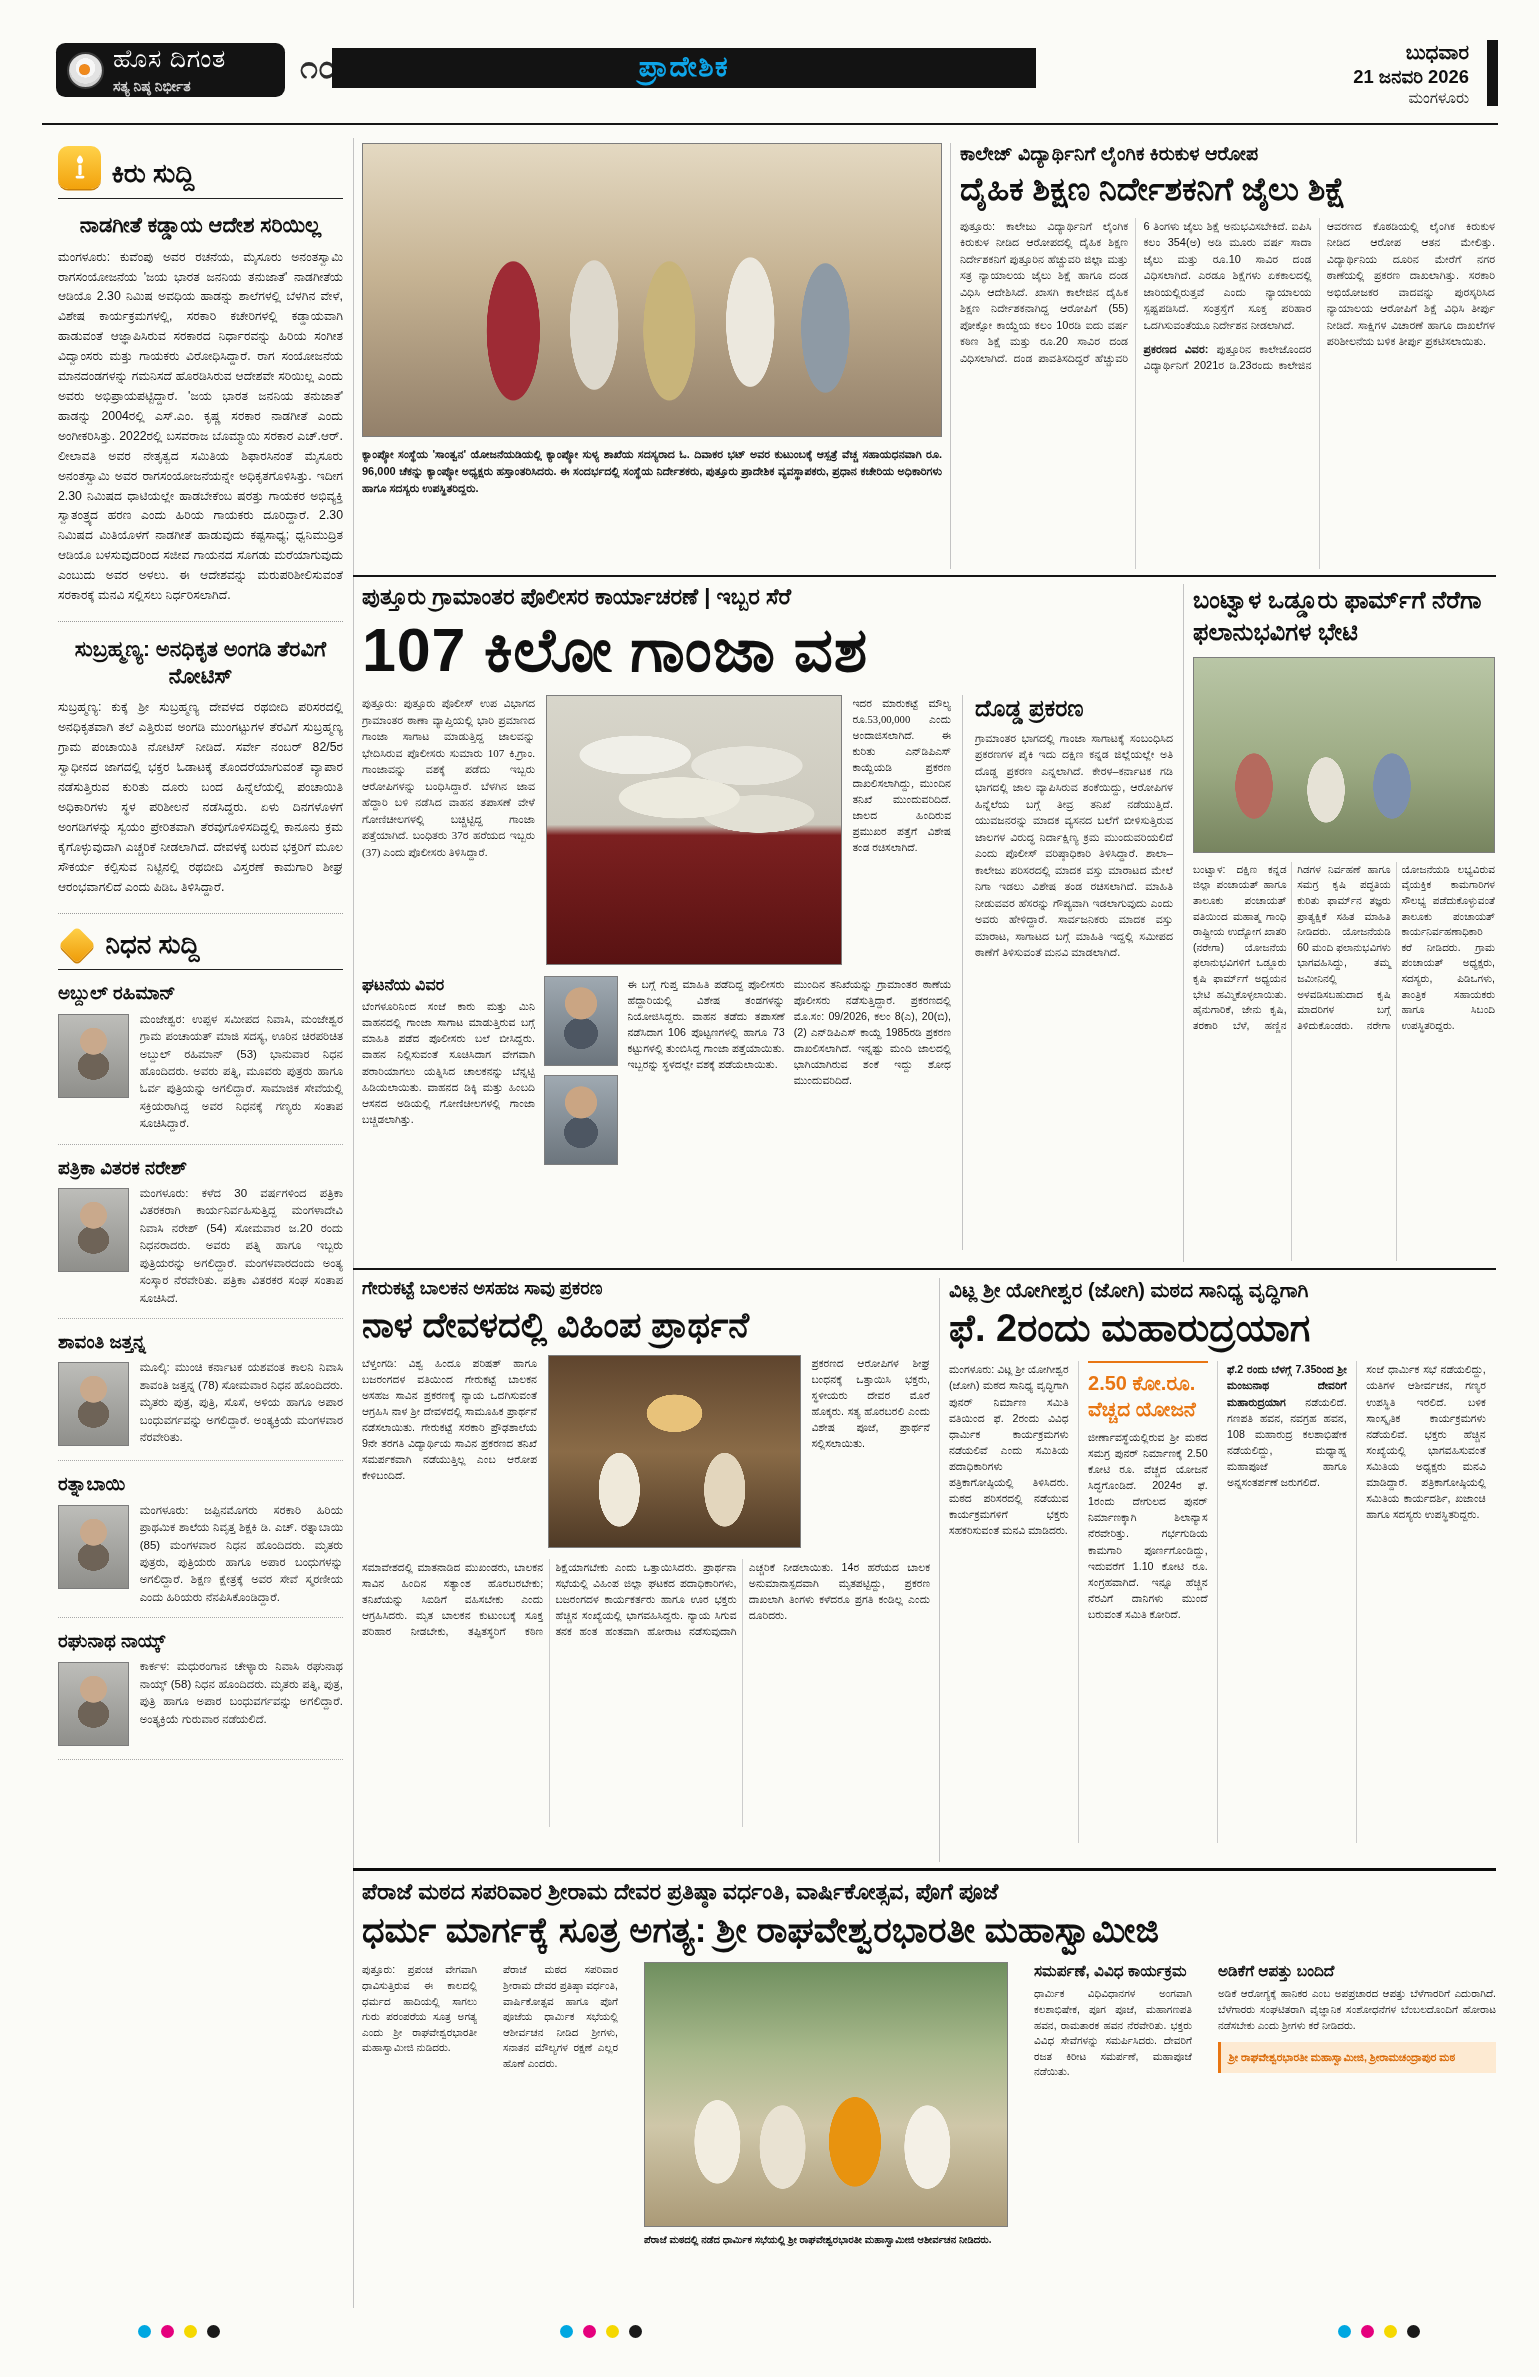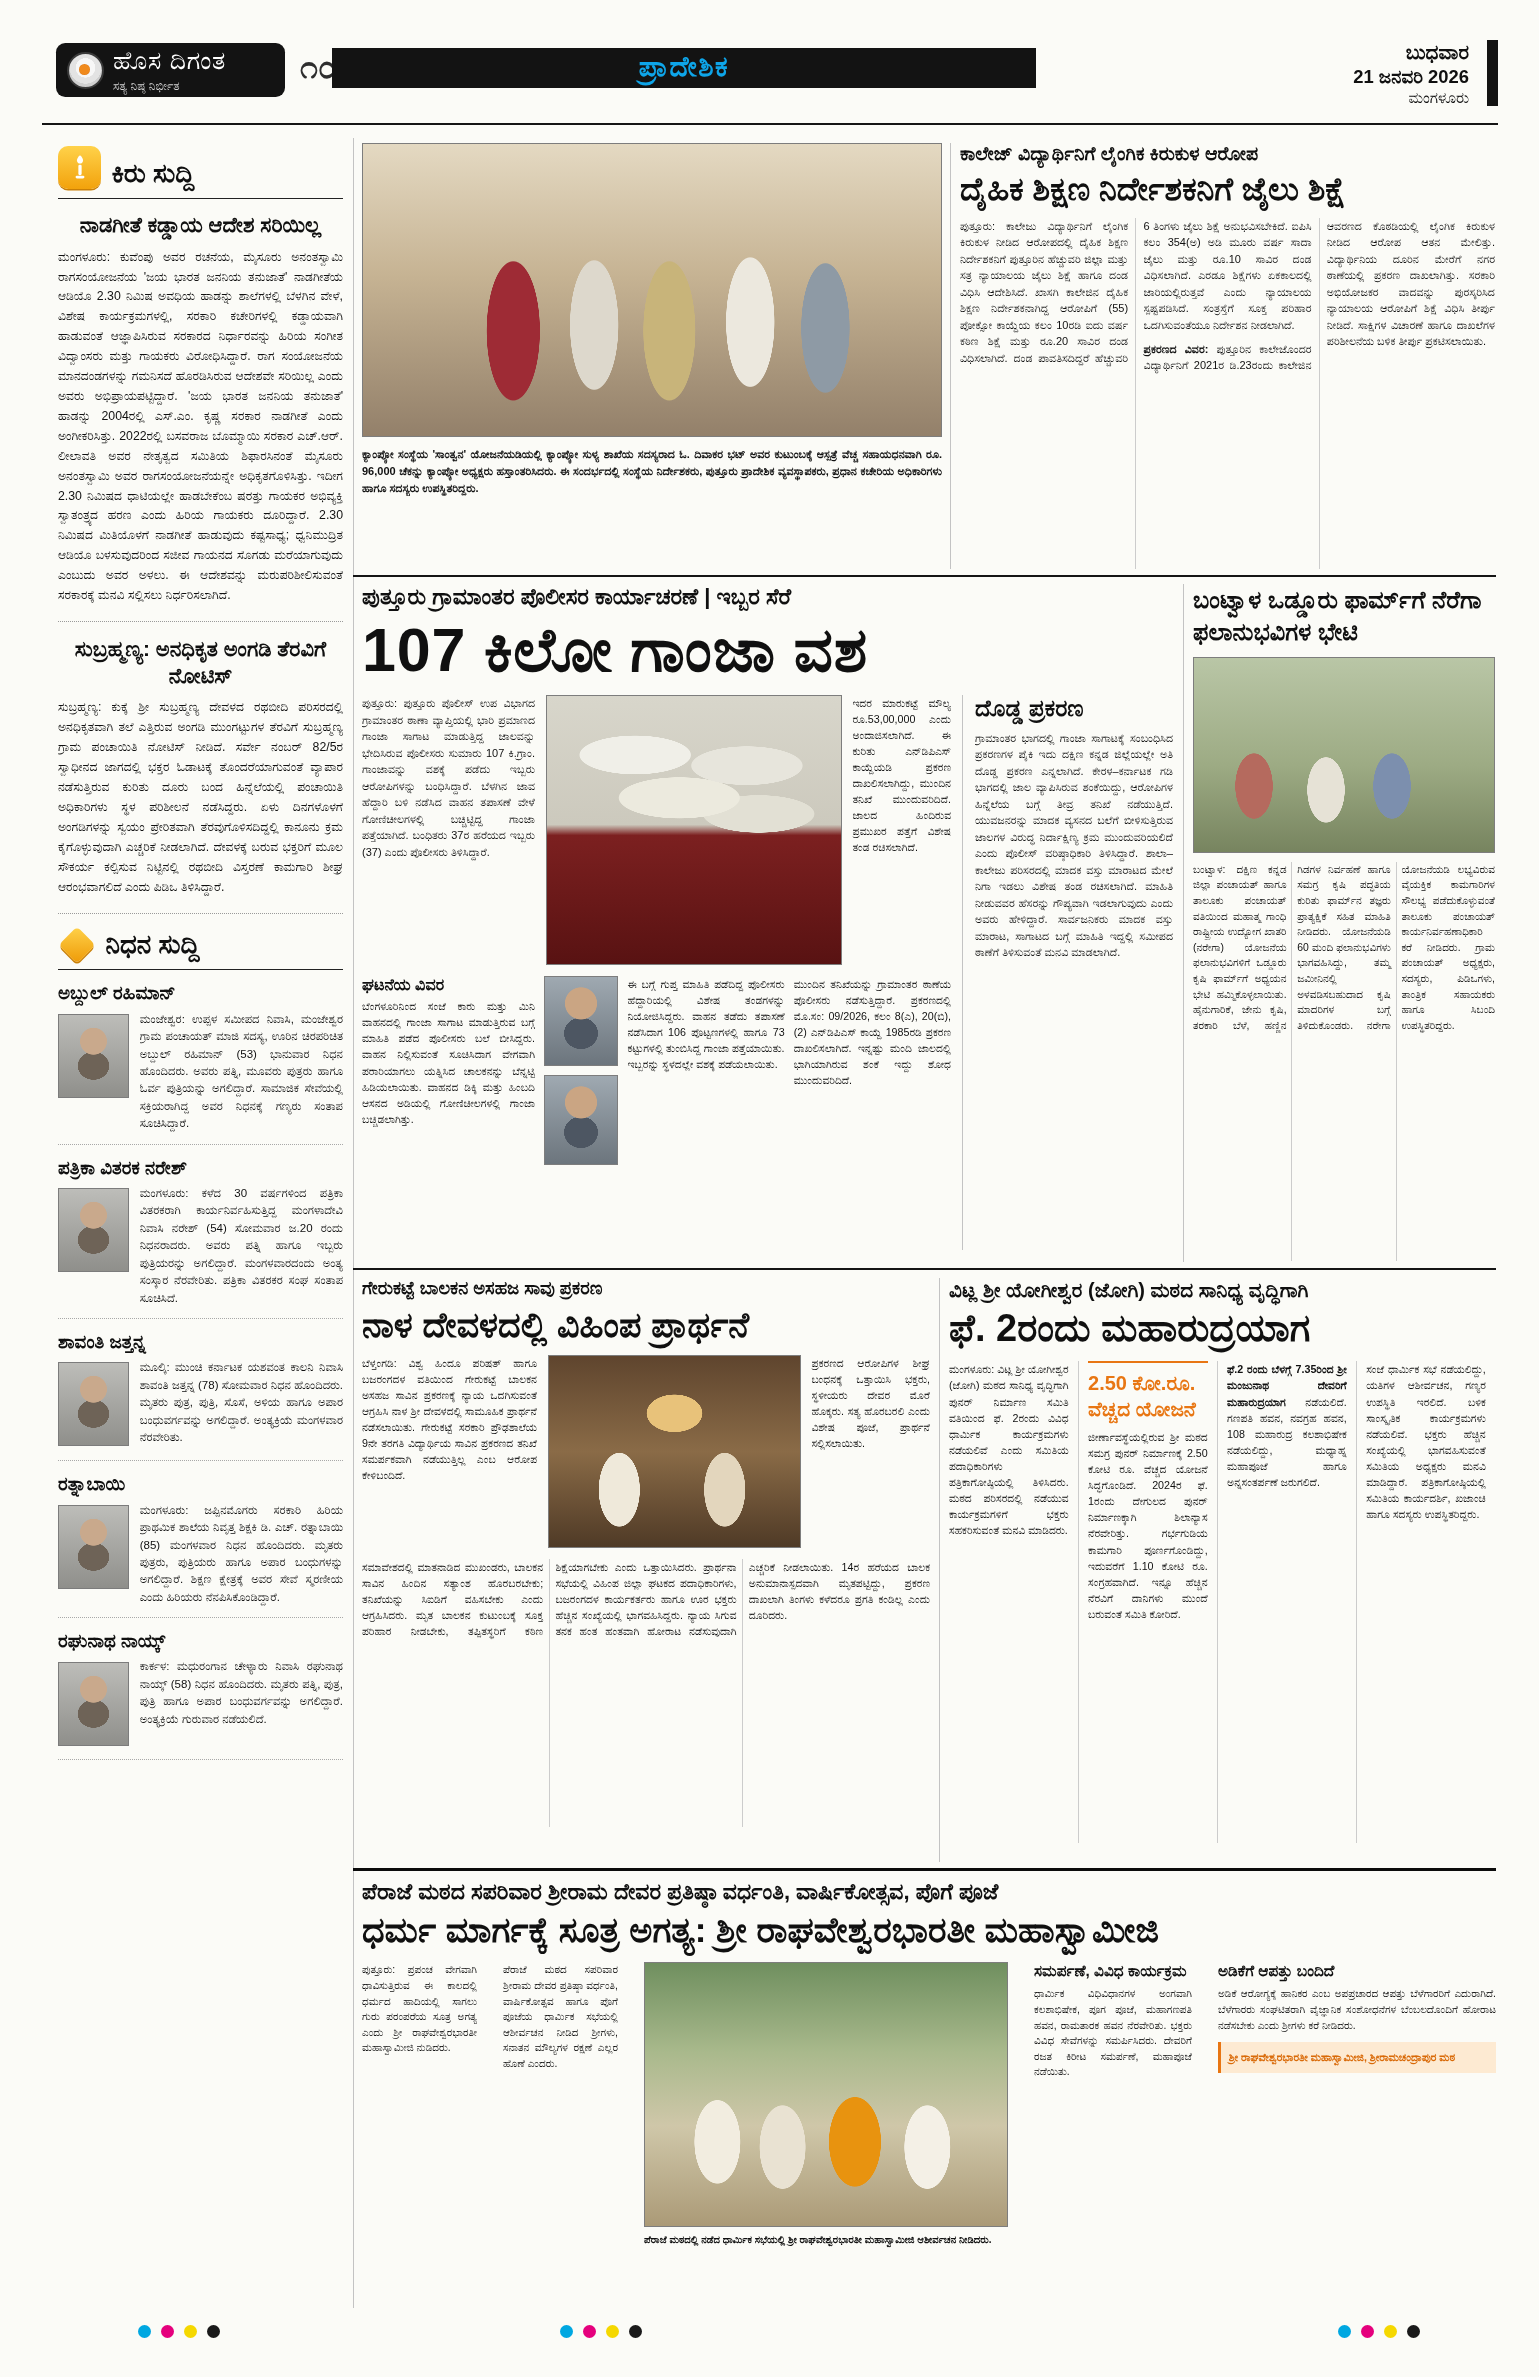--- a/index.html
+++ b/index.html
@@ -19,21 +19,21 @@
   .mast { position:absolute; left:14px; top:6.1px; width:229px; height:54px;
           background:#131313; border-radius:9.2px; display:flex; align-items:center;
           padding:0 10.7px; gap:9.2px; }
   .mast-logo { width:37px; height:37px; border-radius:50%;
           background:radial-gradient(circle at 50% 42%, #f7f7f7 0 38%, #e3e3e3 39% 62%, #cfcfcf 63% 100%);
           border:2.3px solid #3a3a3a; position:relative; flex:0 0 auto; }
   .mast-logo::after { content:""; position:absolute; left:10.7px; top:10.7px; width:10.7px; height:10.7px;
           border-radius:50%; background:radial-gradient(circle,#f08a1d 0 60%, #b4530a 100%); }
   .mast-text { display:flex; flex-direction:column; color:#fff; }
   .mast-title { font-size:25px; font-weight:normal; letter-spacing:0.8px; line-height:1.05; }
-  .mast-tag { font-size:12px; color:#d4d4d4; margin-top:6px; }
+  .mast-tag { font-size:14px; color:#d4d4d4; margin-top:6px;font-weight:bold; }
   .pagenum { position:absolute; left:258px; top:12.3px; font-size:32px; font-weight:bold; color:#2e2e2e; }
   .section-bar { position:absolute; left:290px; top:10.7px; width:704px; height:40px; background:#131313;
           display:flex; align-items:center; justify-content:center; }
   .section-bar span { color:#0ea5e9; font-size:28px; font-weight:bold; letter-spacing:1.5px; }
   .date-block { position:absolute; right:29px; top:3.1px; text-align:right; line-height:1.25; }
   .date-day { font-size:20px; font-weight:bold; }
   .date-date { font-size:18.4px; font-weight:bold; }
   .date-city { font-size:15.3px; }
   .hdr-stripe { position:absolute; right:0; top:3.1px; width:11.5px; height:66px; background:#131313; }
   .hline { position:absolute; background:#151515; }
@@ -114,21 +114,21 @@
   .college-kicker { font-size:19px; }
   .college-hl { font-size:32px; font-weight:bold; margin:6.1px 0 10.7px; line-height:1.1; }
   .college-body { column-count:3; column-gap:15.3px; column-rule:0.8px solid #ccc; font-size:11px; height:351px; }
   .college-body p { margin-bottom:7.7px; }
 
   #ganja { left:362px; top:584px; width:811px; height:678px; overflow:hidden; }
   .ganja-kicker { font-size:22px; }
   .ganja-hl { font-size:61px; font-weight:bold; line-height:1.06; margin:7.7px 0 12.3px; letter-spacing:0.8px; }
   .ganja-grid { display:flex; gap:10.7px; height:555px; }
   .ganja-main { width:589px; display:flex; flex-direction:column; gap:10.7px; }
-  .g-row1 { display:flex; gap:10.7px; height:270px; }
+  .g-row1 { display:flex; gap:10.7px; height:270px;font-family:Liberation Serif, serif; }
   .g-col1 { width:173px; font-size:11px; }
   .g-col3 { flex:1; font-size:10.7px; }
   .g-row2 { display:flex; gap:9.2px; flex:1; }
   .g-colA { width:173px; font-size:10.7px; }
   .g-subhead { font-size:16px; font-weight:bold; margin-bottom:4.6px; }
   .g-mugs { width:74px; display:flex; flex-direction:column; gap:9.2px; flex:0 0 auto; }
   .g-colB, .g-colC { flex:1; font-size:10.7px; }
   .ganja-side { flex:1; border-left:0.8px solid #c3c3c3; padding-left:12.3px; }
   .side-title { font-size:23px; font-weight:bold; margin-bottom:7.7px; }
   .side-body { font-size:11px; height:506px; }

